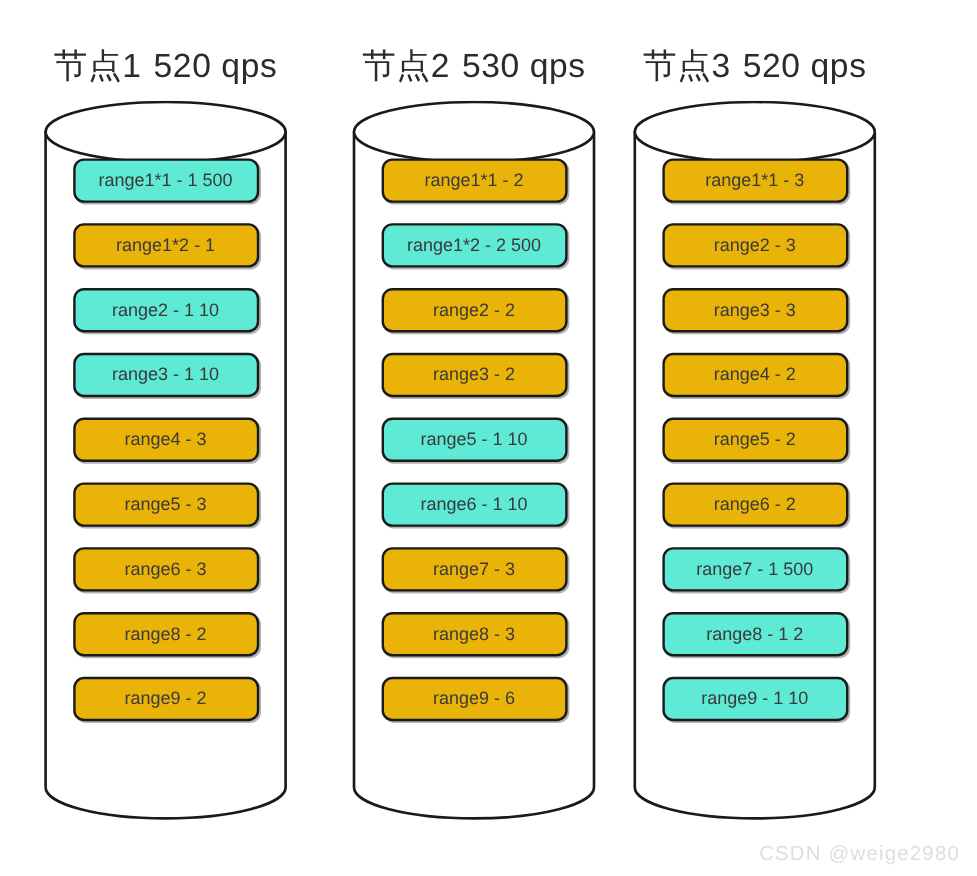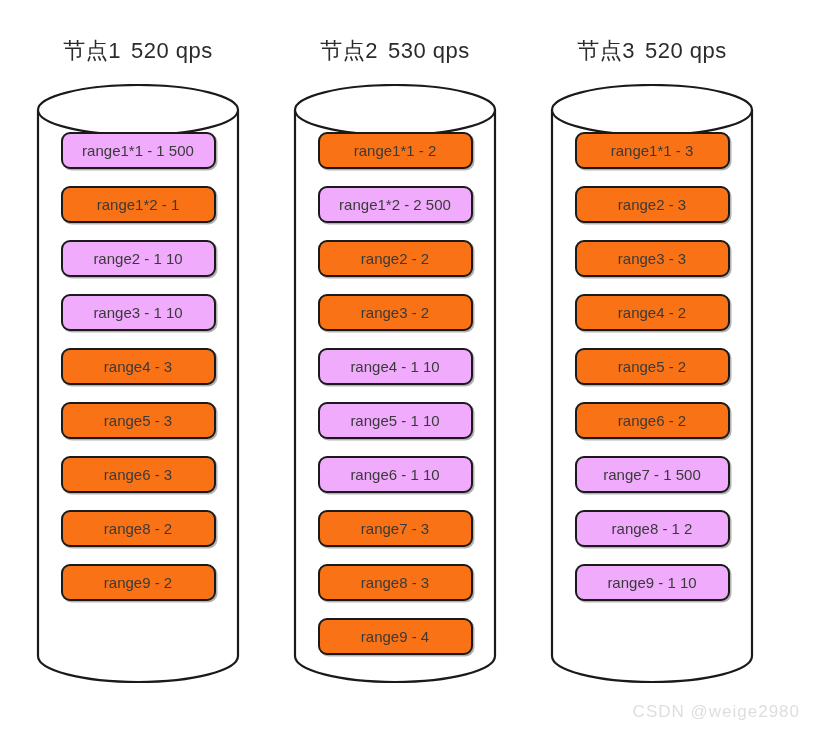--- a/index.html
+++ b/index.html
@@ -29,21 +29,21 @@
     width: 250px;
     height: 700px;
   }
 
   .node-title {
     position: absolute;
     top: 36px;
     left: 0;
     width: 250px;
     text-align: center;
-    font-size: 22px;
+    font-size: 28px;
     color: #2b2b2b;
     letter-spacing: 0.5px;
     white-space: nowrap;
   }
   .node-title .title-name { margin-right: 10px; }
 
   .cylinder {
     position: absolute;
     top: 84px;
     left: 0;
@@ -64,31 +64,31 @@
   }
 
   .range-box {
     position: relative;
     margin: 0 auto 17px auto;
     width: 155px;
     height: 37px;
     box-sizing: border-box;
     border: 2px solid #1a1a1a;
     border-radius: 9px;
-    background: #f97316;
+    background: #eab308;
     box-shadow: 1.5px 1.5px 0 rgba(0,0,0,0.30);
     display: flex;
     align-items: center;
     justify-content: center;
     font-size: 15px;
     color: #3a3a3a;
     white-space: nowrap;
   }
   .range-box.highlight {
-    background: #f0abfc;
+    background: #5eead4;
   }
 
   .watermark {
     position: absolute;
     right: 14px;
     bottom: 8px;
     font-size: 17px;
     color: #dedede;
     letter-spacing: 1px;
     white-space: nowrap;
@@ -124,29 +124,28 @@
         <svg viewBox="0 0 250 600" xmlns="http://www.w3.org/2000/svg">
           <path d="M25,26 L25,572 A100,26 0 0 0 225,572 L225,26" fill="#ffffff" stroke="#1a1a1a" stroke-width="2.2" stroke-linecap="round"></path>
           <ellipse cx="125" cy="26" rx="100" ry="25" fill="#ffffff" stroke="#1a1a1a" stroke-width="2.2"></ellipse>
         </svg>
       </div>
       <div class="range-list">
         <div class="range-box">range1*1 - 2</div>
         <div class="range-box highlight">range1*2 - 2 500</div>
         <div class="range-box">range2 - 2</div>
         <div class="range-box">range3 - 2</div>
-        <div class="range-box highlight">range4 - 1 10</div>
         <div class="range-box highlight">range5 - 1 10</div>
         <div class="range-box highlight">range6 - 1 10</div>
         <div class="range-box">range7 - 3</div>
         <div class="range-box">range8 - 3</div>
-        <div class="range-box">range9 - 4</div>
+        <div class="range-box">range9 - 6</div>
       </div>
     </div>
-    <div class="node-column" style="left: 527px;">
+    <div class="node-column" style="left: 504px;">
       <div class="node-title"><span class="title-name">节点3</span><span class="title-qps">520 qps</span></div>
       <div class="cylinder">
         <svg viewBox="0 0 250 600" xmlns="http://www.w3.org/2000/svg">
           <path d="M25,26 L25,572 A100,26 0 0 0 225,572 L225,26" fill="#ffffff" stroke="#1a1a1a" stroke-width="2.2" stroke-linecap="round"></path>
           <ellipse cx="125" cy="26" rx="100" ry="25" fill="#ffffff" stroke="#1a1a1a" stroke-width="2.2"></ellipse>
         </svg>
       </div>
       <div class="range-list">
         <div class="range-box">range1*1 - 3</div>
         <div class="range-box">range2 - 3</div>

